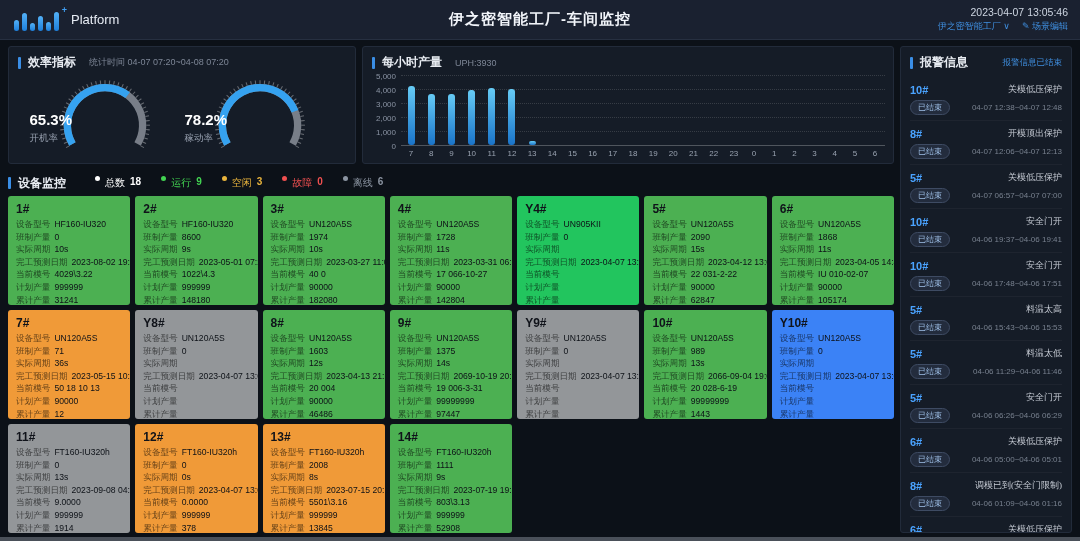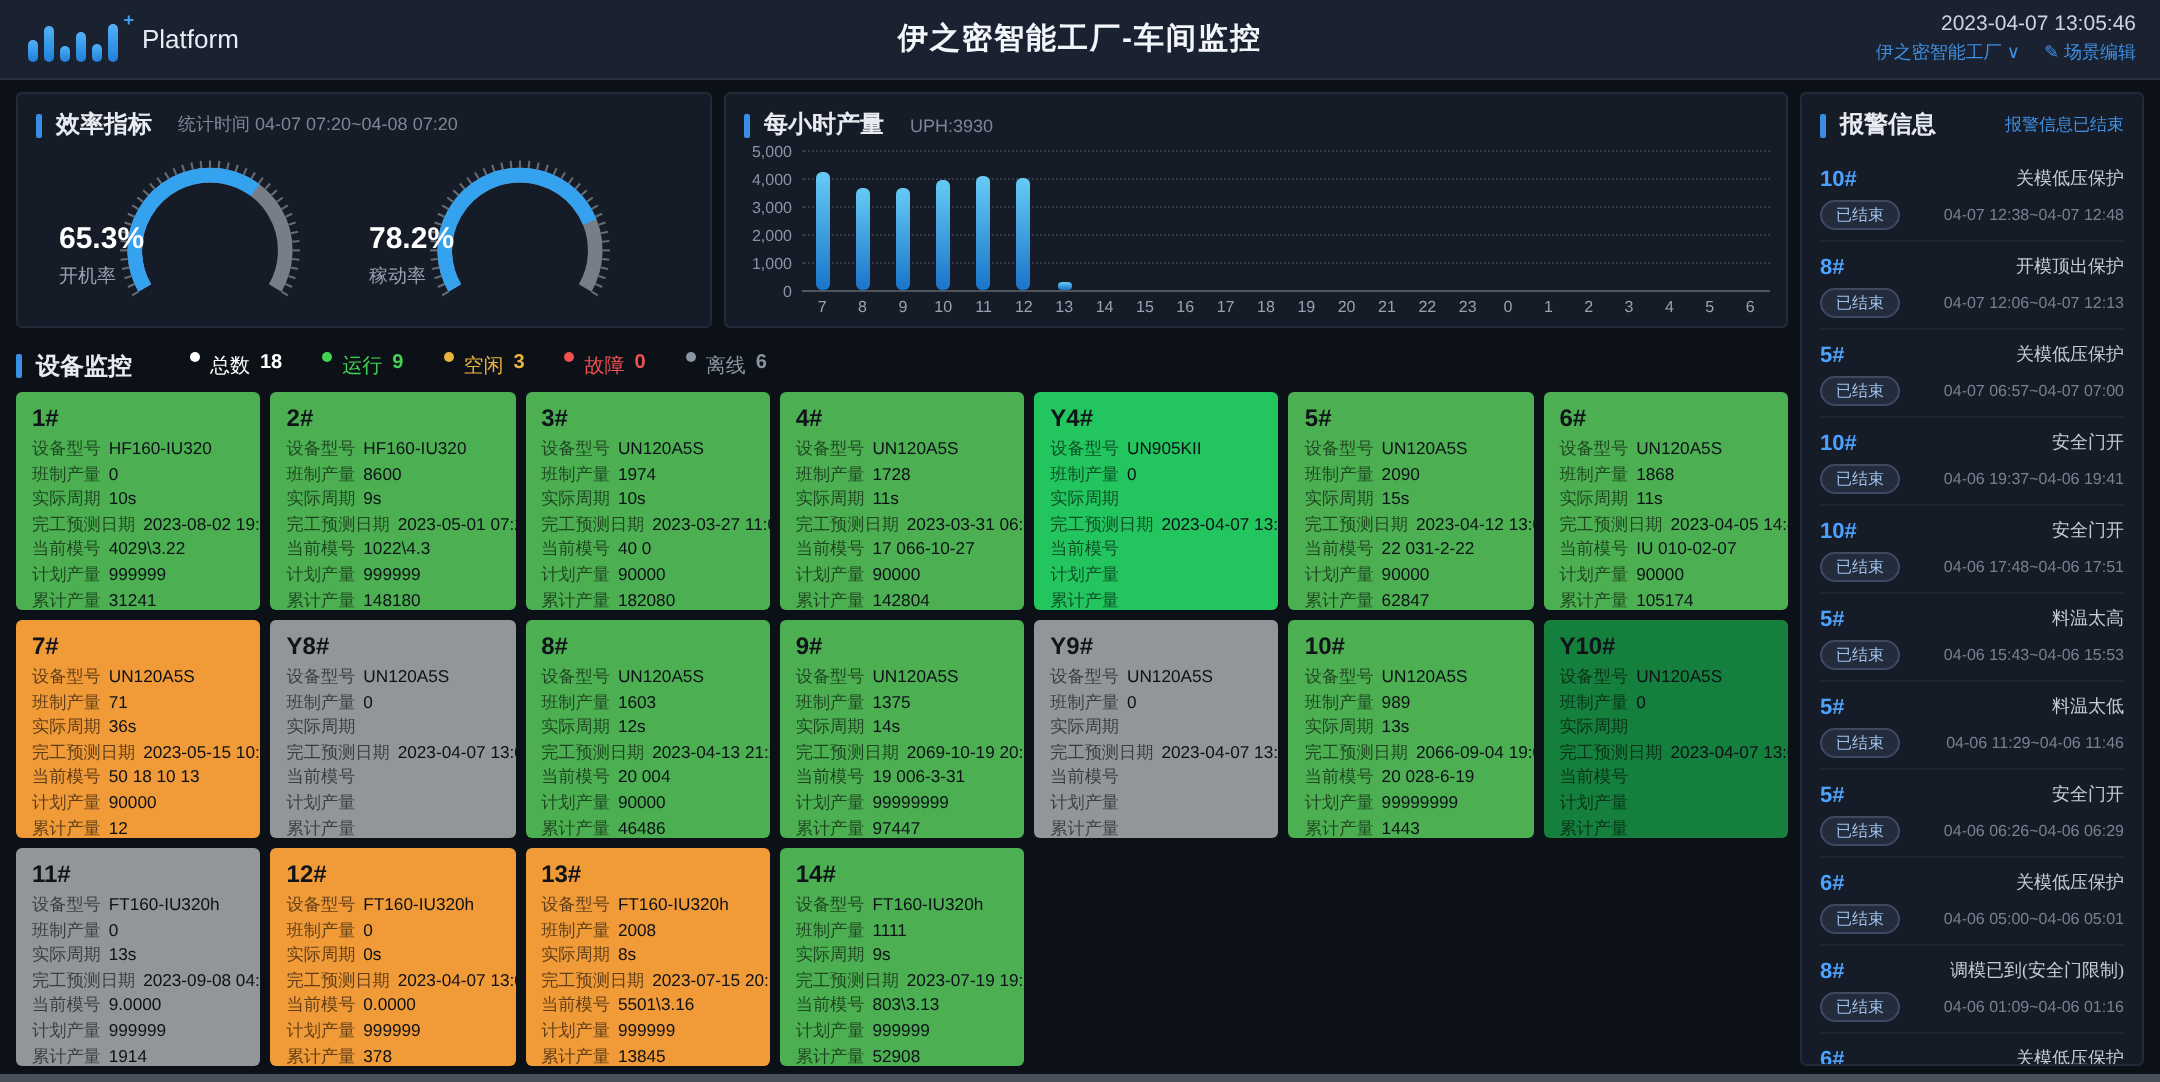--- a/index.html
+++ b/index.html
@@ -872,21 +872,21 @@
         </div>
         <div class="card-row">
           <span class="card-label">计划产量</span>
           <span class="card-value">99999999</span>
         </div>
         <div class="card-row">
           <span class="card-label">累计产量</span>
           <span class="card-value">1443</span>
         </div>
       </div>
-      <div class="card" style="background: #15803d;">
+      <div class="card" style="background: #3b82f6;">
         <div class="card-title">Y10#</div>
         <div class="card-row">
           <span class="card-label">设备型号</span>
           <span class="card-value">UN120A5S</span>
         </div>
         <div class="card-row">
           <span class="card-label">班制产量</span>
           <span class="card-value">0</span>
         </div>
         <div class="card-row">

